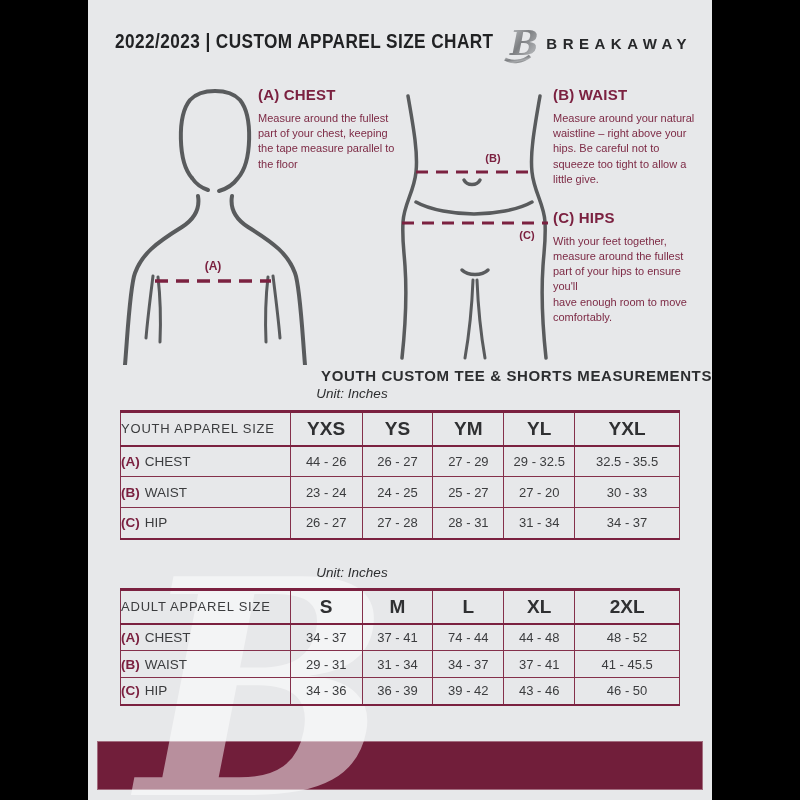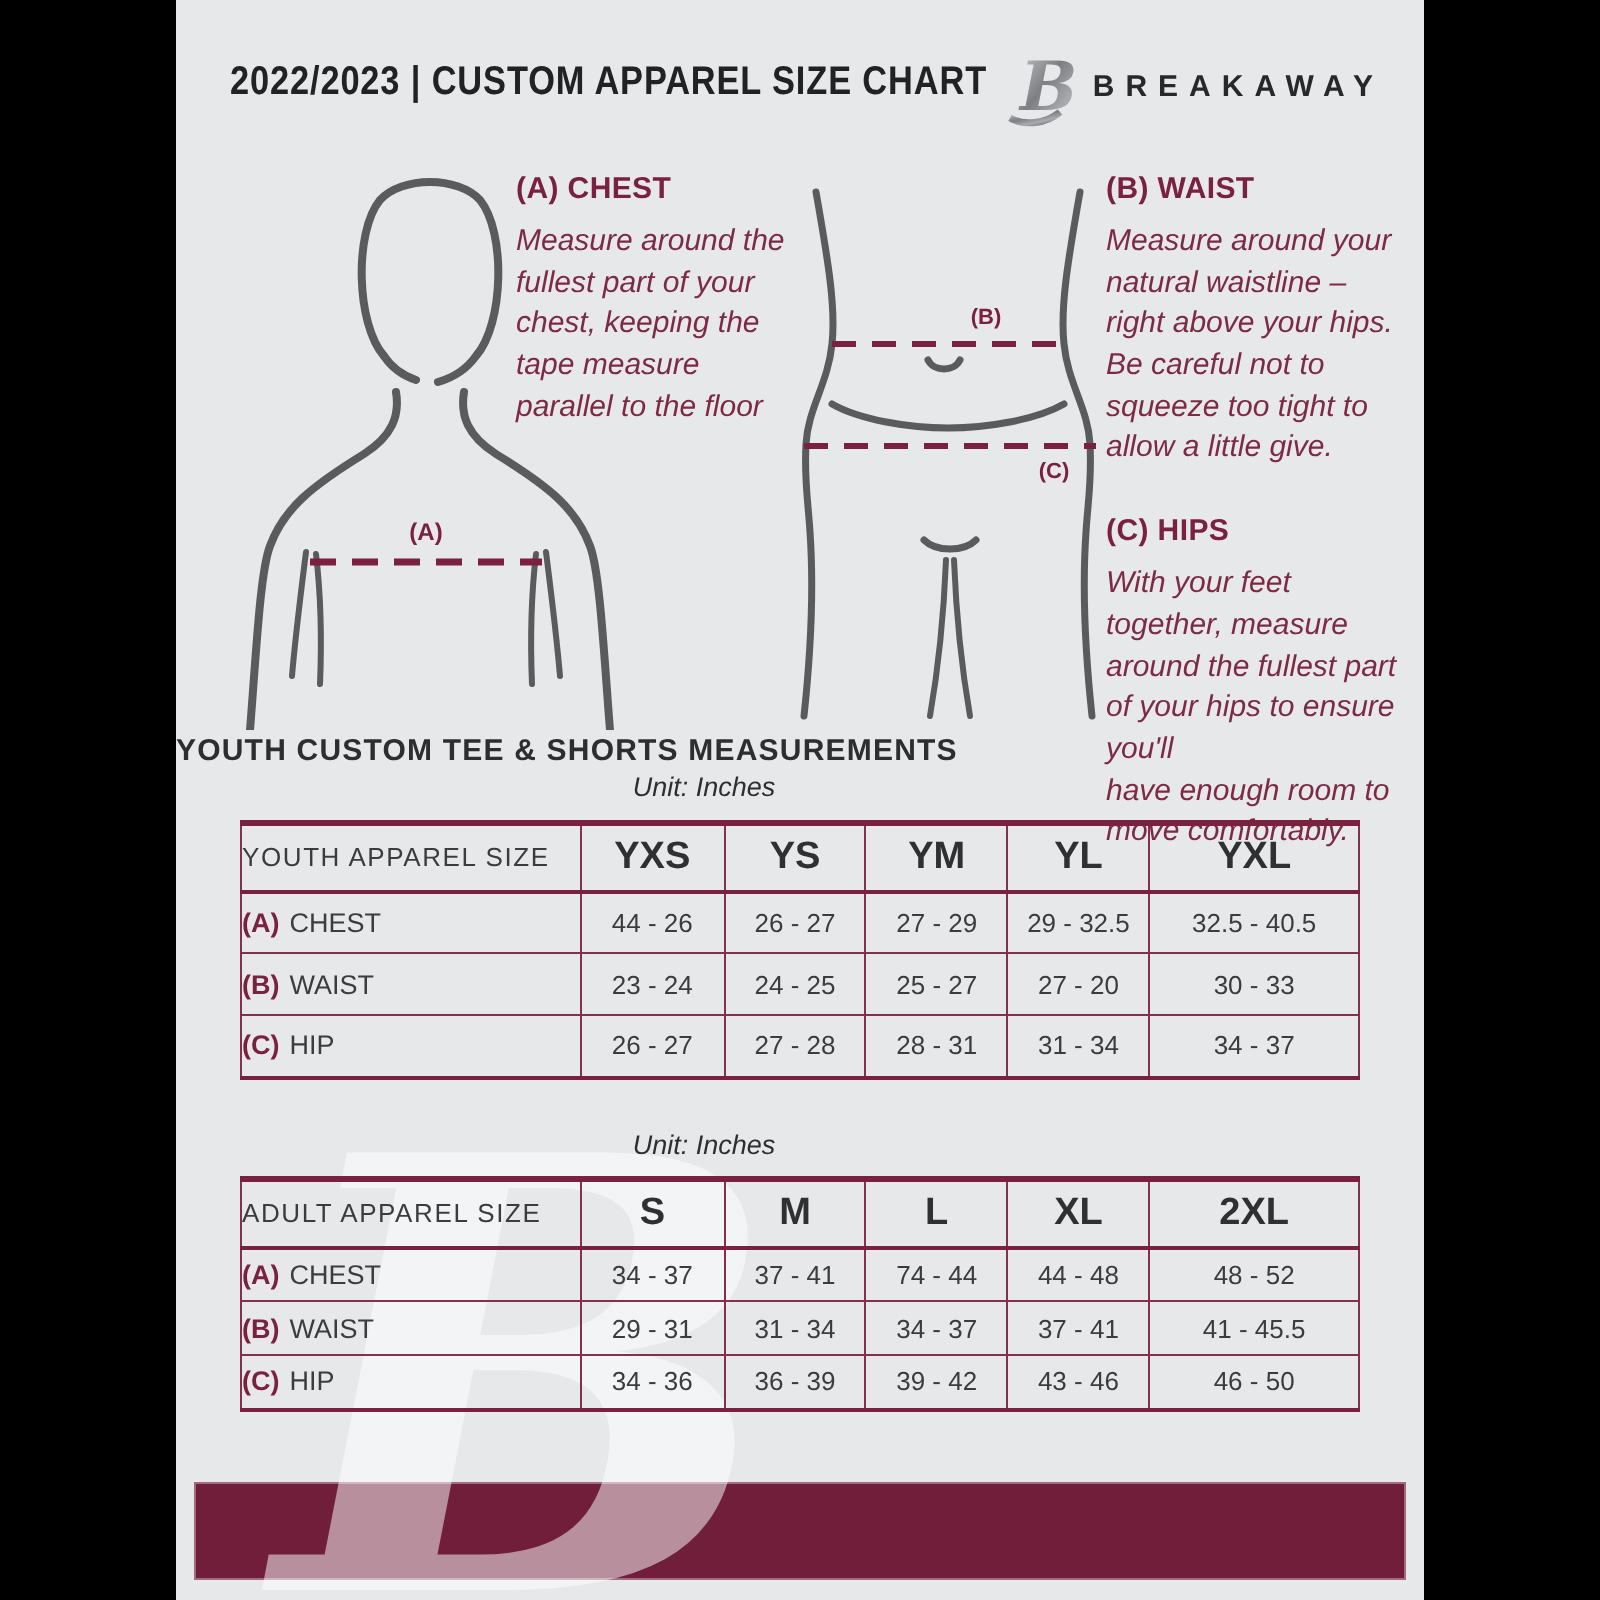--- a/index.html
+++ b/index.html
@@ -23,25 +23,25 @@
   .brand-name{font-size:15px;font-weight:700;letter-spacing:5.5px;color:#27282A;}
   
   .guide{position:absolute;left:0;top:78px;width:624px;height:290px;}
   .figure{position:absolute;}
   .fig-upper{left:20px;top:2px;}
   .fig-lower{left:302px;top:12px;}
   .guide-block{position:absolute;}
   .gb-chest{left:170px;top:8px;width:140px;}
   .gb-right{left:465px;top:8px;width:150px;}
   .guide-heading{font-size:15px;font-weight:700;color:#7B2140;letter-spacing:.2px;margin:0 0 8px 0;}
-  .guide-text{font-size:15px;font-style:italic;color:#7D2A45;line-height:1.38;margin:0;white-space:pre-line;}
+  .guide-text{font-size:11px;color:#7D2A45;line-height:1.38;margin:0;white-space:pre-line;}
   .gb-hips{margin-top:22px;}
   
   .section-title{
-    position:absolute;left:0;width:624px;text-align:left;
+    position:absolute;left:0;width:624px;text-align:right;
     font-size:15px;font-weight:700;color:#2D2E30;letter-spacing:.6px;
   }
   .section-unit{
     position:absolute;left:0;width:528px;text-align:center;
     font-size:13.5px;font-style:italic;color:#2D2E30;
   }
   
   table.size-table{
     position:absolute;left:32px;width:560px;border-collapse:collapse;
     border-top:3px solid #7B2140;border-bottom:2px solid #7B2140;
@@ -182,21 +182,21 @@
         <th class="size-col">YXL</th>
       </tr>
     </thead>
     <tbody>
       <tr>
         <td class="row-label"><span class="prefix">(A)</span><span>CHEST</span></td>
         <td class="value">44 - 26</td>
         <td class="value">26 - 27</td>
         <td class="value">27 - 29</td>
         <td class="value">29 - 32.5</td>
-        <td class="value">32.5 - 40.5</td>
+        <td class="value">32.5 - 35.5</td>
       </tr>
       <tr>
         <td class="row-label"><span class="prefix">(B)</span><span>WAIST</span></td>
         <td class="value">23 - 24</td>
         <td class="value">24 - 25</td>
         <td class="value">25 - 27</td>
         <td class="value">27 - 20</td>
         <td class="value">30 - 33</td>
       </tr>
       <tr>

